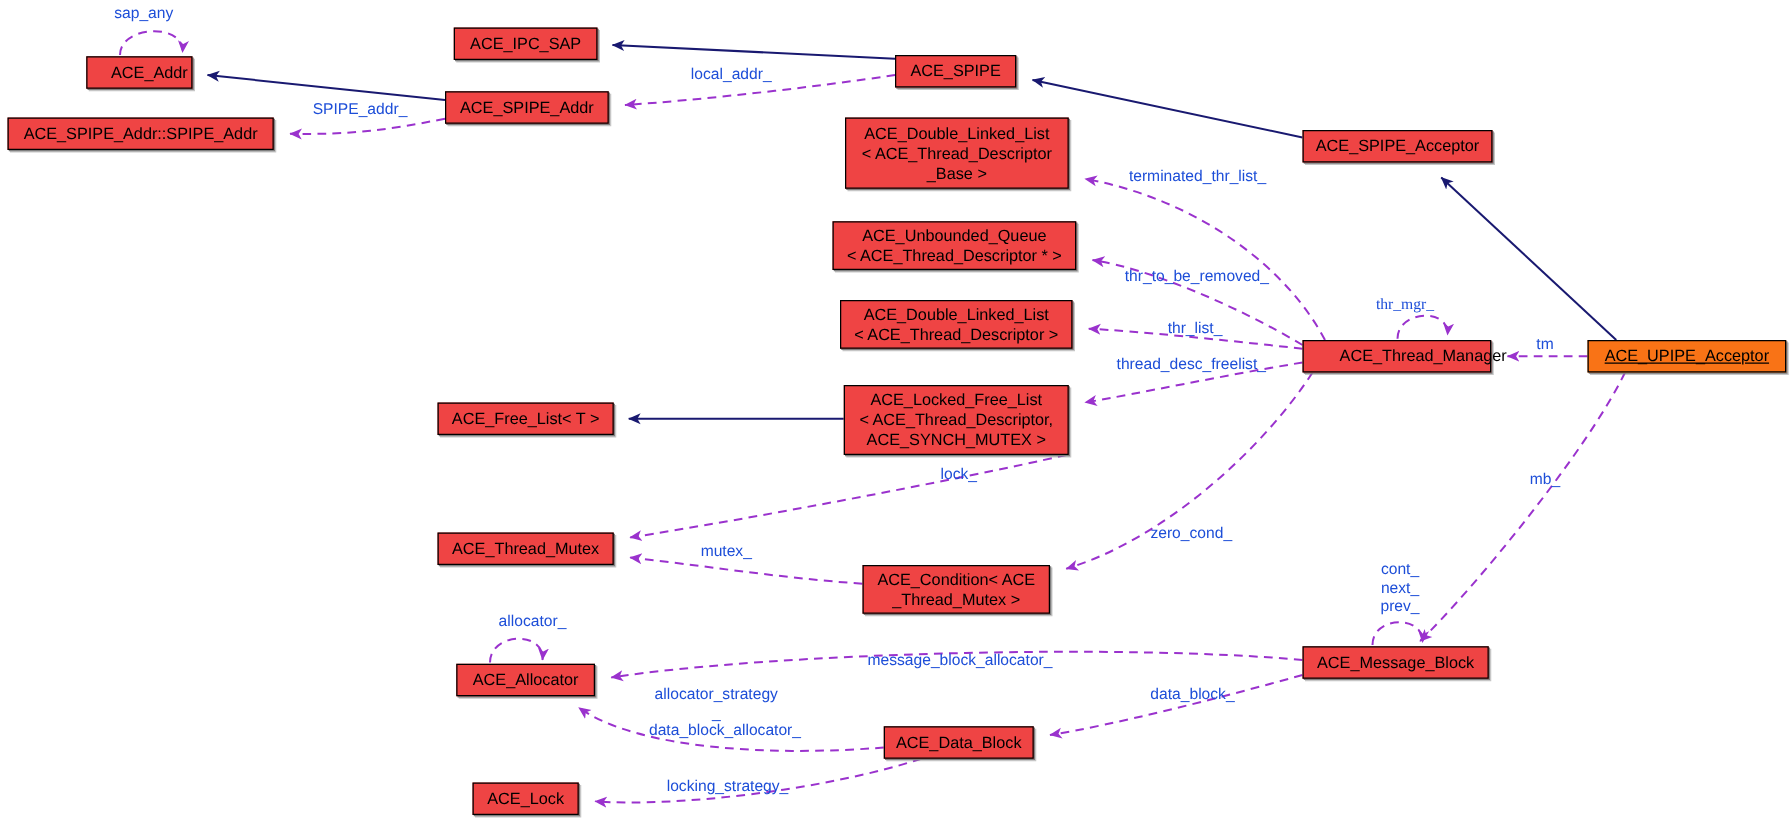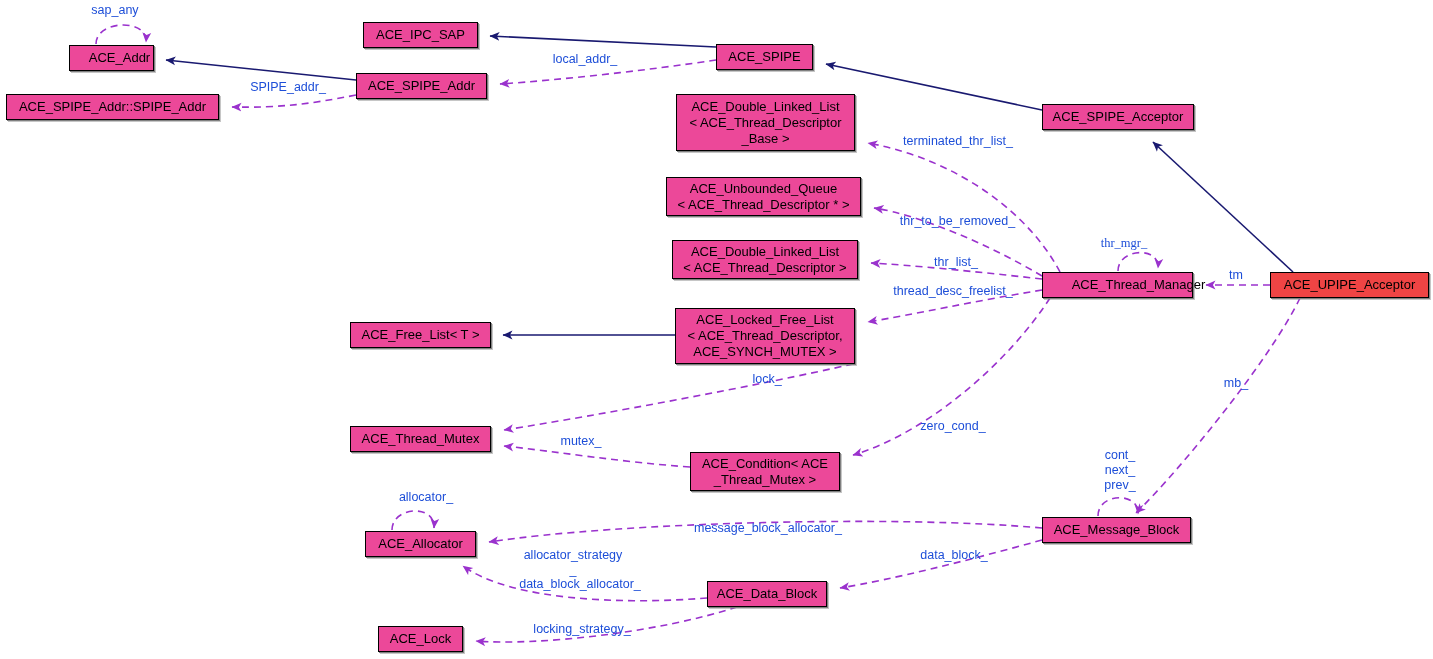--- a/index.html
+++ b/index.html
@@ -20,34 +20,35 @@
     left: 0;
     top: 0;
     width: 1433px;
     height: 659px;
     pointer-events: none;
   }
   .node {
     position: absolute;
     box-sizing: border-box;
     border: 1px solid #000000;
-    background: #ec4899;
+    background: #ef4444;
     color: #000000;
     font-size: 13px;
     line-height: 16px;
     text-align: center;
     display: flex;
     align-items: center;
     justify-content: center;
     white-space: pre;
     box-shadow: 1px 1px 0 0 #808080, 2px 2px 0 0 rgba(128,128,128,0.45);
     z-index: 5;
   }
   .node.highlight {
-    background: #ef4444;
+    background: #f97316;
+    text-decoration: underline;
   }
   .edge-label {
     position: absolute;
     font-size: 12.5px;
     line-height: 15px;
     color: #1d4ed8;
     white-space: pre;
     text-align: center;
     z-index: 6;
   }

